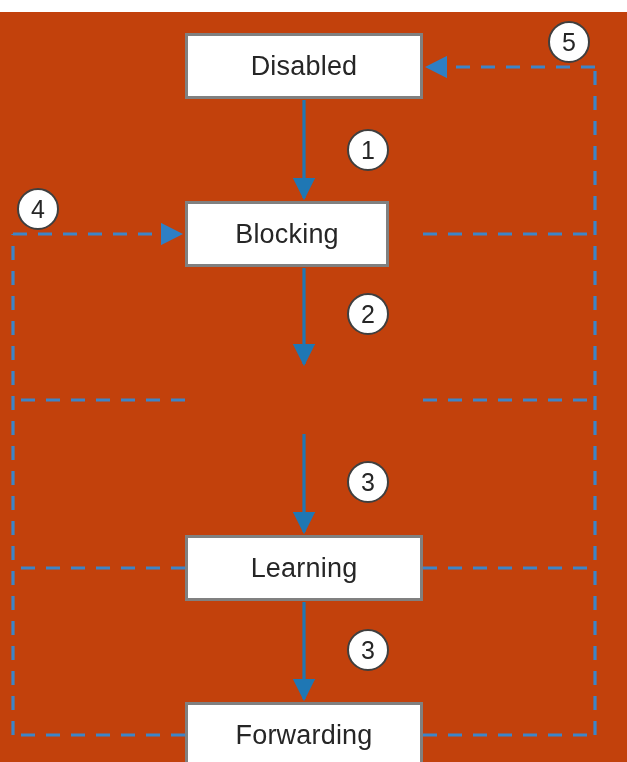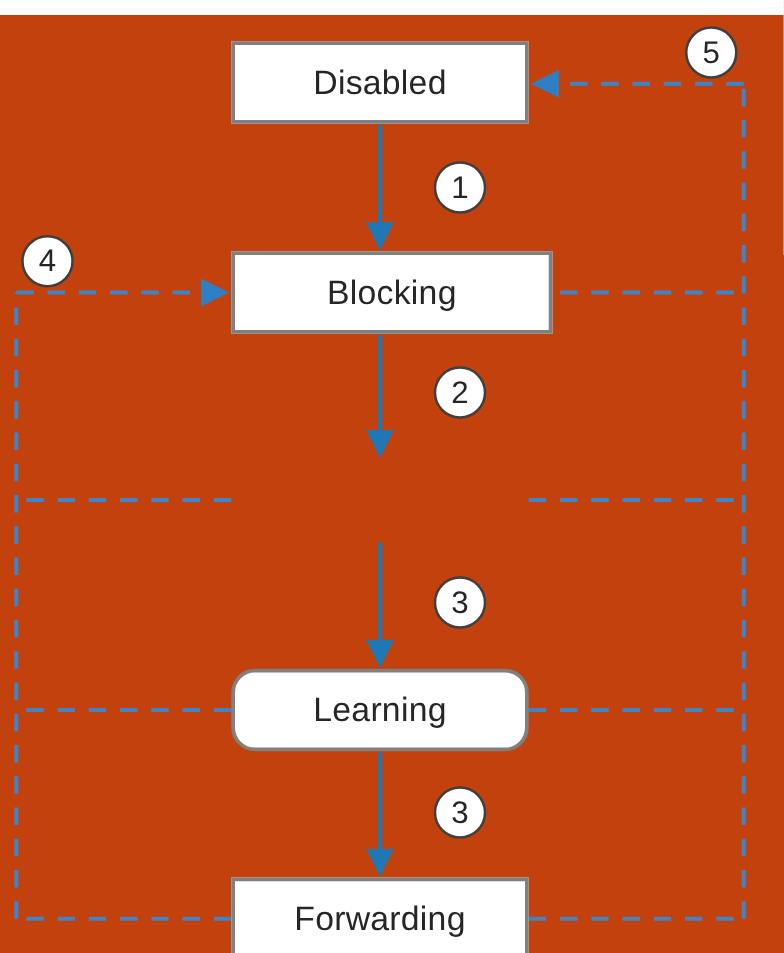--- a/index.html
+++ b/index.html
@@ -103,26 +103,26 @@
 
     <path d="M 423 556 L 595 556" fill="none" stroke="#3d85c8" stroke-width="3.2" stroke-dasharray="14 11"></path>
 
     <path d="M 423 723 L 595 723" fill="none" stroke="#3d85c8" stroke-width="3.2" stroke-dasharray="14 11"></path>
   </svg>
 
   <div class="state-box" style="left:185px; top:21px; width:238px; height:66px;">
     <span class="state-label">Disabled</span>
   </div>
 
-  <div class="state-box" style="left:185px; top:189px; width:257px; height:66px;">
+  <div class="state-box" style="left:185px; top:189px; width:204px; height:66px;">
     <span class="state-label">Blocking</span>
   </div>
 
 
-  <div class="state-box" style="left:185px; top:523px; width:238px; height:66px;border-radius:19px;">
+  <div class="state-box" style="left:185px; top:523px; width:238px; height:66px;">
     <span class="state-label">Learning</span>
   </div>
 
   <div class="state-box" style="left:185px; top:690px; width:238px; height:66px;">
     <span class="state-label">Forwarding</span>
   </div>
 
   <div class="step-marker" style="left:347px; top:117px;">
     <span>1</span>
   </div>

